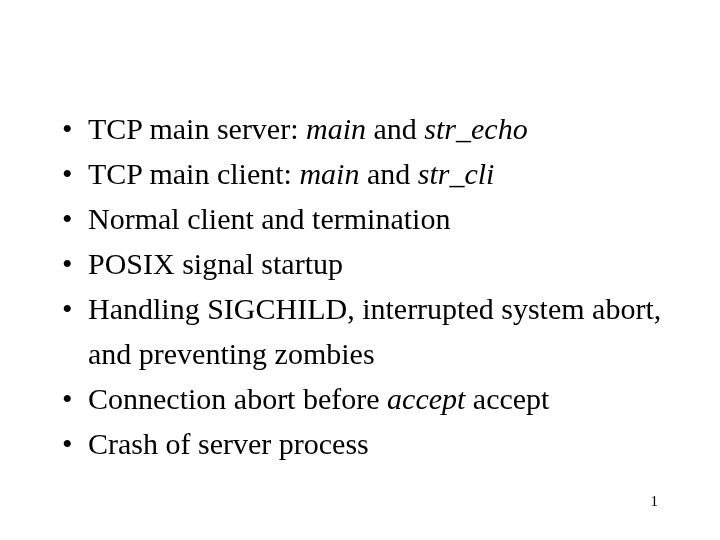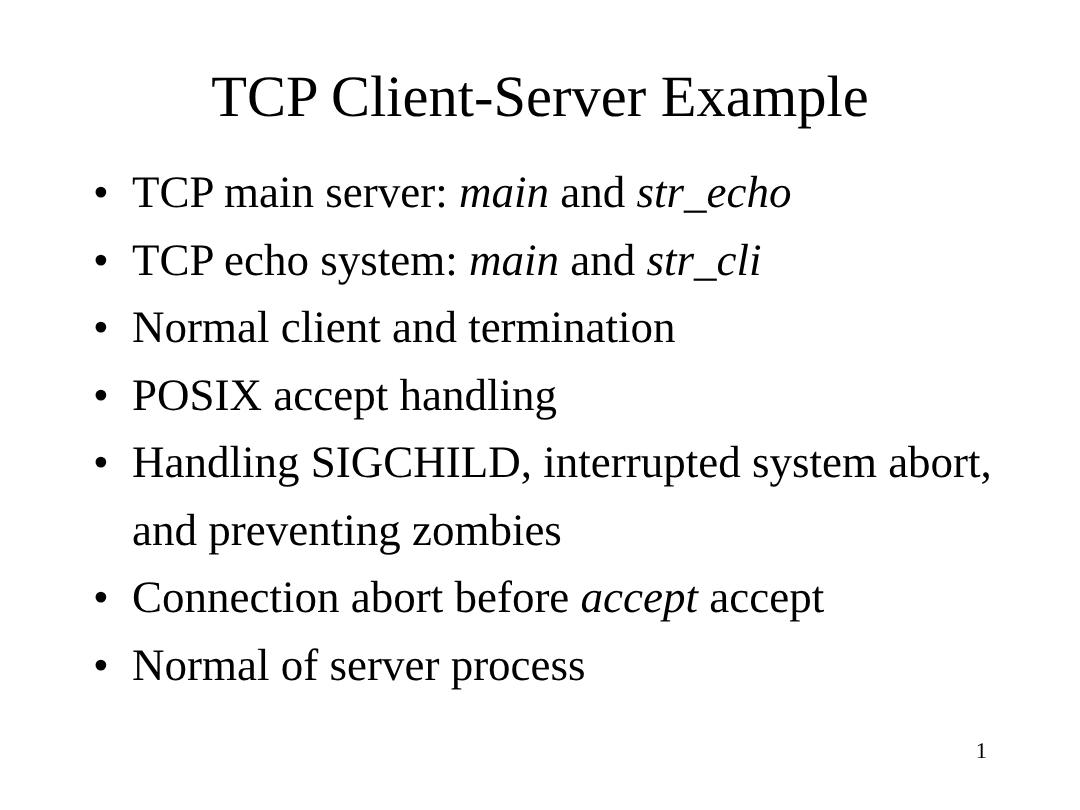--- a/index.html
+++ b/index.html
@@ -72,48 +72,47 @@
     text-align: right;
     font-size: 15px;
     line-height: 18px;
   }
 </style>
 </head>
 <body>
 
 <div class="slide">
 
-  <div class="slide-title">TCP Client-Server Example</div>
 
   <ul class="bullet-list">
       <li class="bullet-item">
         <span class="bullet-marker">•</span>
         <span class="bullet-text"><span>TCP main server: </span><i>main</i><span> and </span><i>str_echo</i></span>
       </li>
       <li class="bullet-item">
         <span class="bullet-marker">•</span>
-        <span class="bullet-text"><span>TCP echo system: </span><i>main</i><span> and </span><i>str_cli</i></span>
+        <span class="bullet-text"><span>TCP main client: </span><i>main</i><span> and </span><i>str_cli</i></span>
       </li>
       <li class="bullet-item">
         <span class="bullet-marker">•</span>
         <span class="bullet-text"><span>Normal client and termination</span></span>
       </li>
       <li class="bullet-item">
         <span class="bullet-marker">•</span>
-        <span class="bullet-text"><span>POSIX accept handling</span></span>
+        <span class="bullet-text"><span>POSIX signal startup</span></span>
       </li>
       <li class="bullet-item">
         <span class="bullet-marker">•</span>
         <span class="bullet-text"><span>Handling SIGCHILD, interrupted system abort, and preventing zombies</span></span>
       </li>
       <li class="bullet-item">
         <span class="bullet-marker">•</span>
         <span class="bullet-text"><span>Connection abort before </span><i>accept</i><span> accept</span></span>
       </li>
       <li class="bullet-item">
         <span class="bullet-marker">•</span>
-        <span class="bullet-text"><span>Normal of server process</span></span>
+        <span class="bullet-text"><span>Crash of server process</span></span>
       </li>
     </ul>
 
   <div class="page-number">1</div>
 
 </div>
 
 </body></html>

